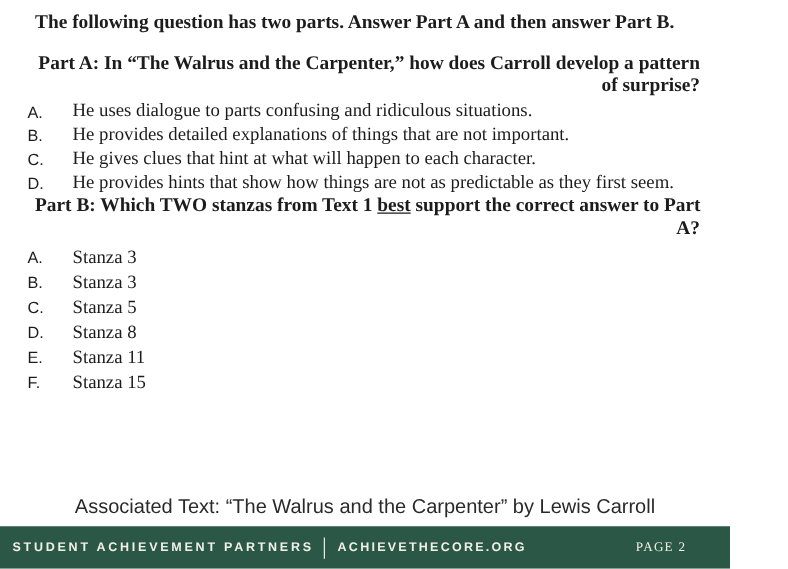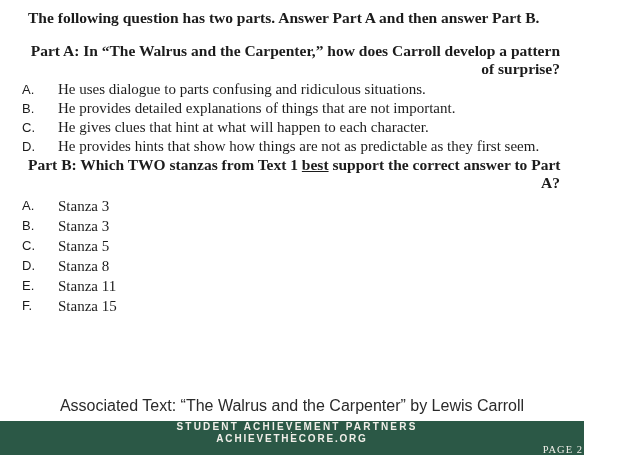--- a/index.html
+++ b/index.html
@@ -82,21 +82,21 @@
     flex: 0 0 1px;
   }
   .footer-bar .site {
     font-weight: bold;
     font-size: 10px;
     letter-spacing: 1.8px;
     white-space: nowrap;
   }
   .footer-bar .page-num {
     margin-left: auto;
-    margin-right: 1px;
+    margin-right: 35px;
     font-family: "Liberation Serif", serif;
     font-size: 10.5px;
     letter-spacing: 1px;
     white-space: nowrap;
   }
 </style>
 </head>
 <body>
 
 <div class="page">
@@ -157,19 +157,19 @@
       <div class="opt">
         <span class="letter">F.</span>
         <span class="text">Stanza 15</span>
       </div>
     </div>
 
   </div>
 
   <div class="associated">Associated Text: “The Walrus and the Carpenter” by Lewis Carroll</div>
 
-  <div class="footer-bar" style="background: rgb(43, 88, 70); color: rgb(241, 239, 233); flex-direction: column;">
+  <div class="footer-bar" style="background: rgb(43, 88, 70); color: rgb(241, 239, 233);">
     <span class="org">STUDENT ACHIEVEMENT PARTNERS</span>
     <span class="divider"></span>
     <span class="site">ACHIEVETHECORE.ORG</span>
     <span class="page-num">PAGE 2</span>
   </div>
 </div>
 
 </body></html>

